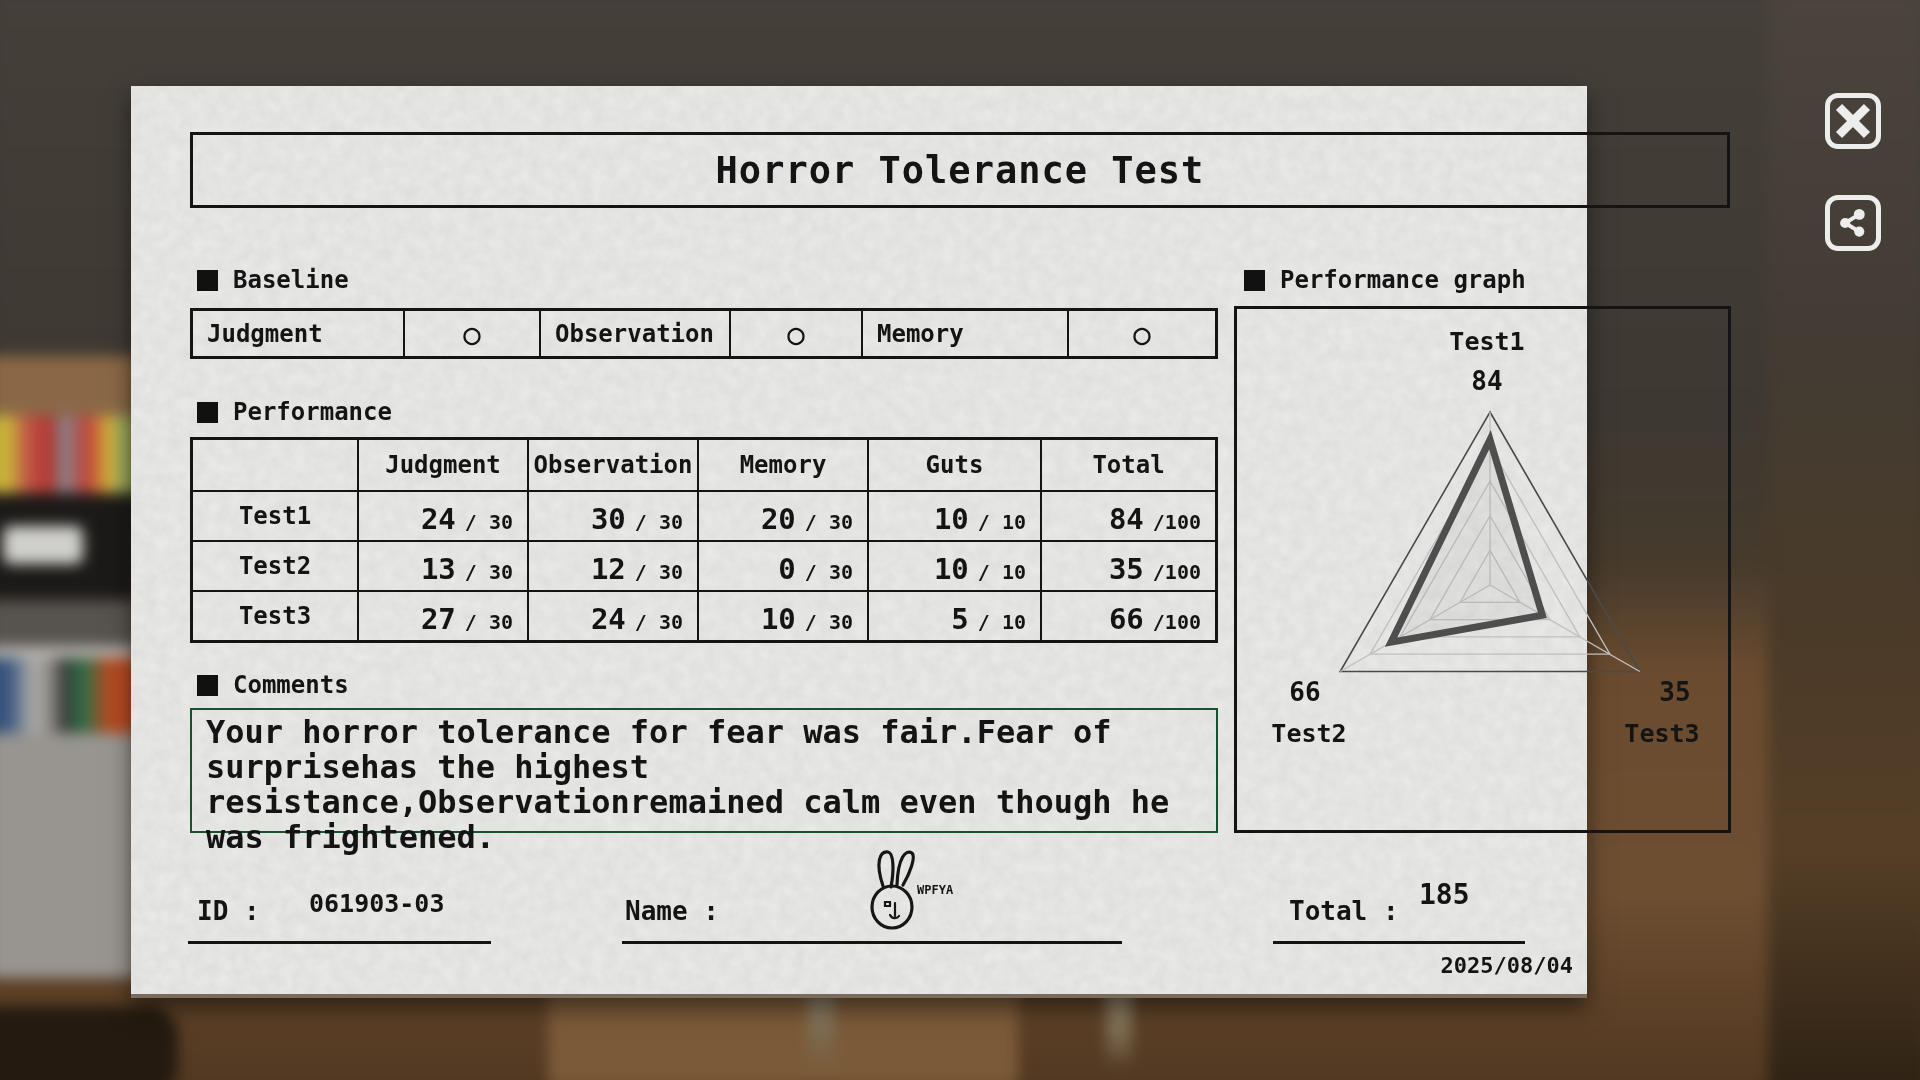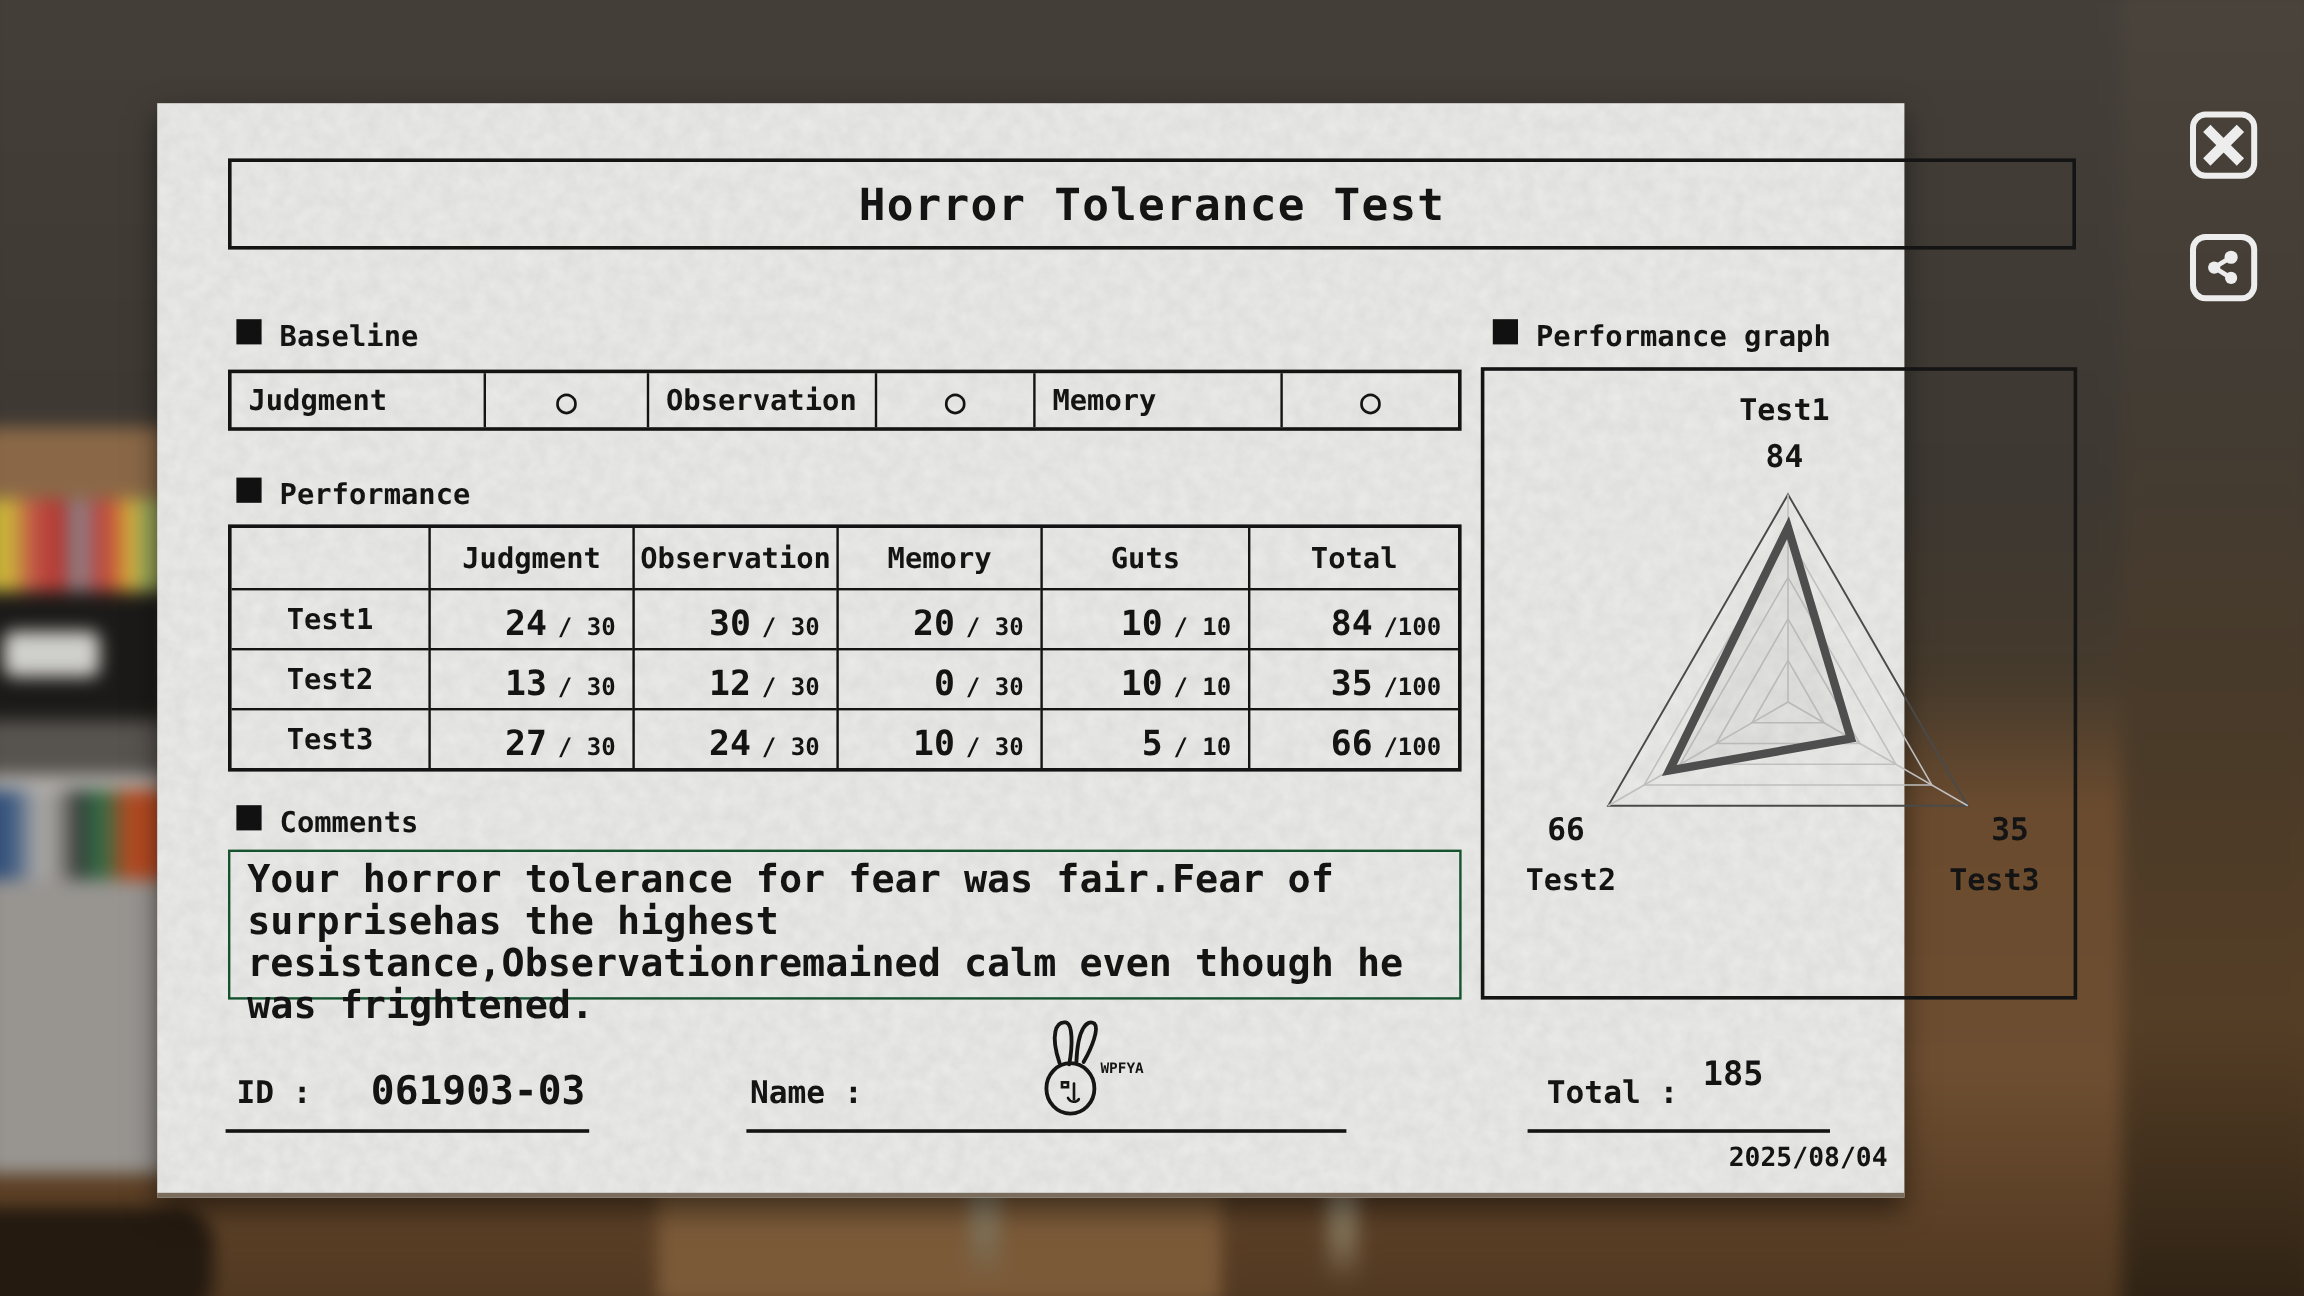--- a/index.html
+++ b/index.html
@@ -28,21 +28,21 @@
   .bg-blob{position:absolute;left:-20px;top:1018px;width:210px;height:90px;background:#241a10;border-radius:30px;}
 
   
   .card{position:absolute;left:131px;top:86px;width:1456px;height:908px;background:#ebebe9;
         border-bottom:4px solid #7a6c5d;box-shadow:0 10px 22px rgba(0,0,0,0.5);box-sizing:content-box;}
   .paper-tex{position:absolute;inset:0;width:100%;height:100%;pointer-events:none;}
 
   .title-box{position:absolute;left:59px;top:46px;width:1540px;height:76px;border:3px solid #141414;
              display:flex;align-items:center;justify-content:center;font-size:37px;letter-spacing:1px;box-sizing:border-box;}
 
-  .sec-h{position:absolute;display:flex;align-items:flex-start;gap:15px;font-size:24px;}
+  .sec-h{position:absolute;display:flex;align-items:center;gap:15px;font-size:24px;}
   .sec-h .sq{width:21px;height:21px;background:#111;flex:0 0 auto;}
   .h-baseline{left:66px;top:180px;}
   .h-perf{left:66px;top:312px;}
   .h-comments{left:66px;top:585px;}
   .h-graph{left:1113px;top:180px;}
 
   
   .btable{position:absolute;left:59px;top:222px;width:1028px;height:51px;border:3px solid #141414;box-sizing:border-box;
           display:grid;grid-template-columns:210px 136px 190px 132px 206px auto;}
   .bcell{display:flex;align-items:center;justify-content:center;border-left:2px solid #141414;font-size:24px;}
@@ -75,21 +75,21 @@
   .ax-t-v{left:150px;top:57px;width:200px;font-size:26px;}
   .ax-bl-v{left:28px;top:368px;width:80px;font-size:26px;}
   .ax-bl-l{left:12px;top:410px;width:120px;}
   .ax-br-v{left:398px;top:368px;width:80px;font-size:26px;}
   .ax-br-l{left:365px;top:410px;width:120px;}
 
   
   .f-label{position:absolute;font-size:26px;}
   .f-underline{position:absolute;top:855px;height:3px;background:#141414;}
   .id-label{left:66px;top:810px;}
-  .id-value{position:absolute;left:178px;top:803px;font-size:33px;}
+  .id-value{position:absolute;left:178px;top:803px;font-size:25px;}
   .u-id{left:57px;width:303px;}
   .name-label{left:494px;top:810px;}
   .u-name{left:491px;width:500px;}
   .total-label{left:1158px;top:810px;}
   .total-value{position:absolute;left:1288px;top:792px;font-size:28px;}
   .u-total{left:1142px;width:252px;}
   .date{position:absolute;right:14px;top:867px;font-size:22px;}
   .bunny{position:absolute;left:724px;top:760px;}
 
   

